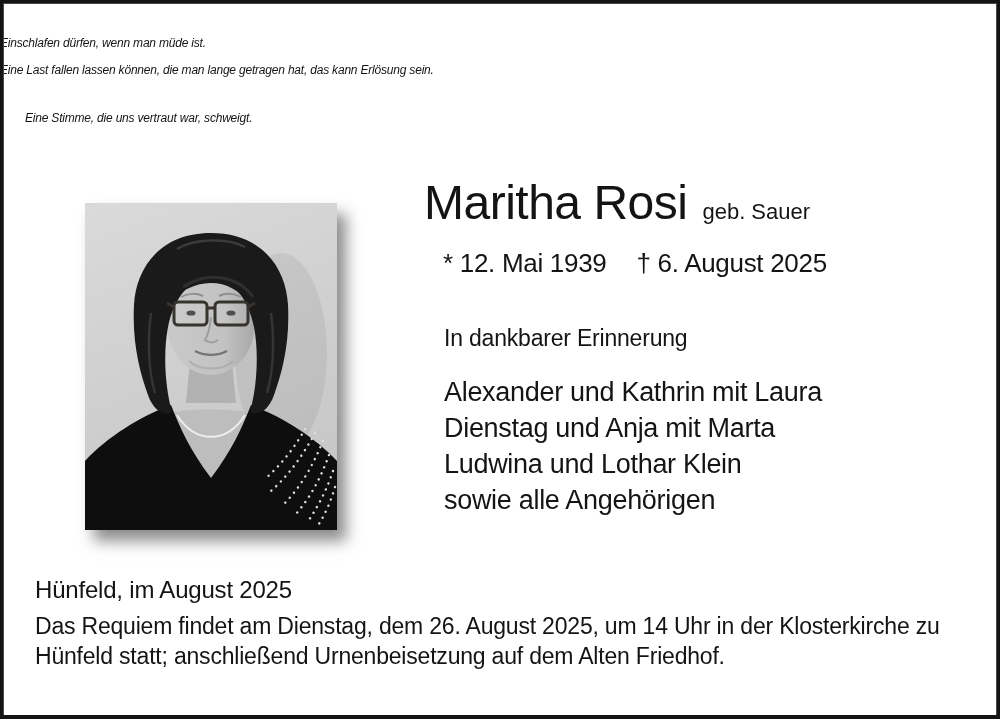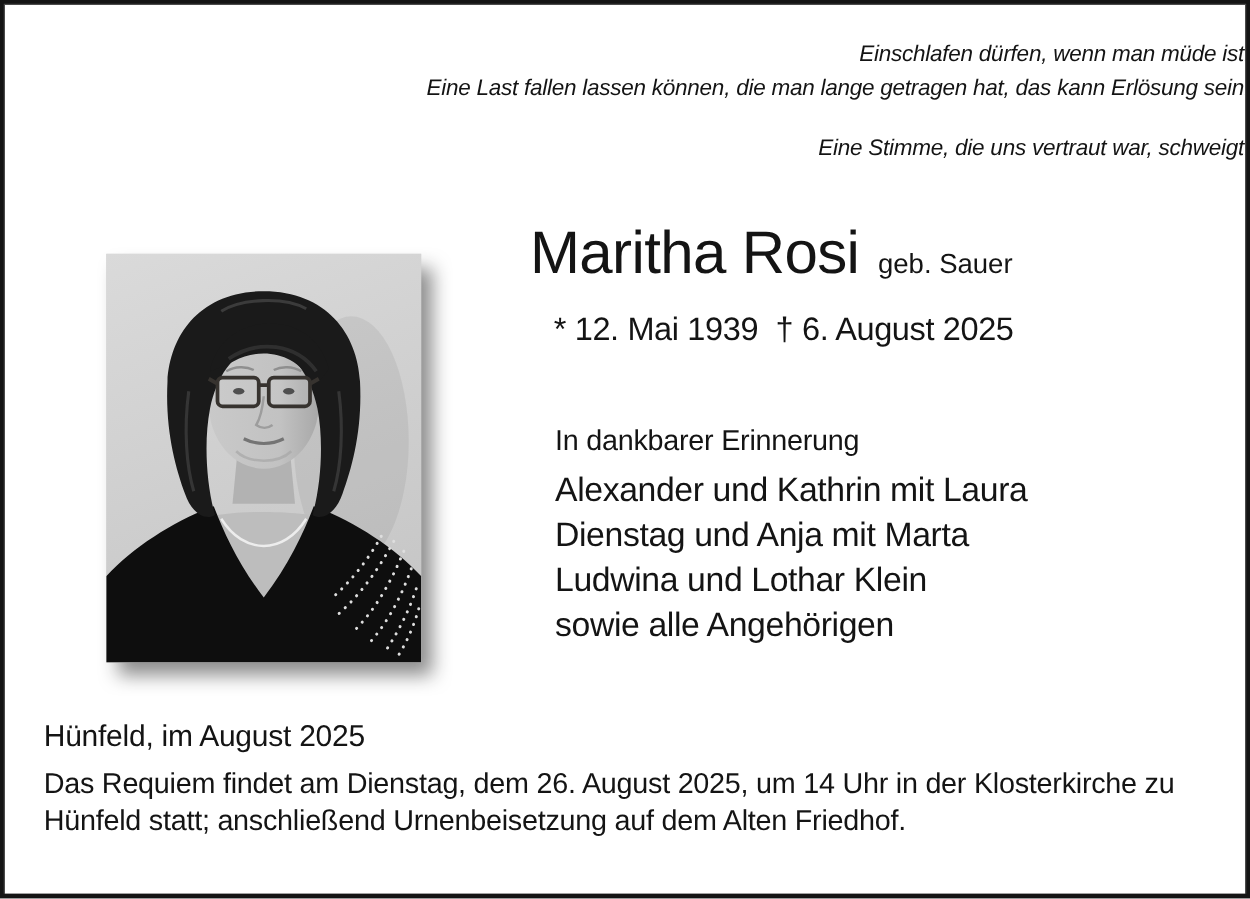--- a/index.html
+++ b/index.html
@@ -28,23 +28,23 @@
     inset: 2px;
     border: 2px solid #4b4b4b;
     pointer-events: none;
   }
 
   
   .epigraph {
     position: absolute;
     left: 0; right: 0;
     top: 30px;
-    text-align: right;
+    text-align: left;
     font-style: italic;
-    font-size: 18px;
+    font-size: 12px;
     line-height: 27px;
     letter-spacing: -0.2px;
   }
   .epigraph .line3 { margin-top: 21px; padding-left: 25px; }
 
   
   .portrait-wrap {
     position: absolute;
     left: 85px;
     top: 203px;
@@ -73,26 +73,26 @@
   }
   .dates-line {
     position: absolute;
     left: 443px;
     top: 249px;
     font-size: 26px;
     line-height: 28px;
     white-space: nowrap;
     letter-spacing: -0.3px;
   }
-  .dates-line .death { margin-left: 14px; }
+  .dates-line .death { margin-left: 30px; }
 
   .remembrance-intro {
     position: absolute;
     left: 444px;
-    top: 339px;
+    top: 325px;
     font-size: 23px;
     letter-spacing: -0.2px;
   }
   .mourners {
     position: absolute;
     left: 444px;
     top: 374px;
     font-size: 27px;
     line-height: 36px;
     letter-spacing: -0.3px;

